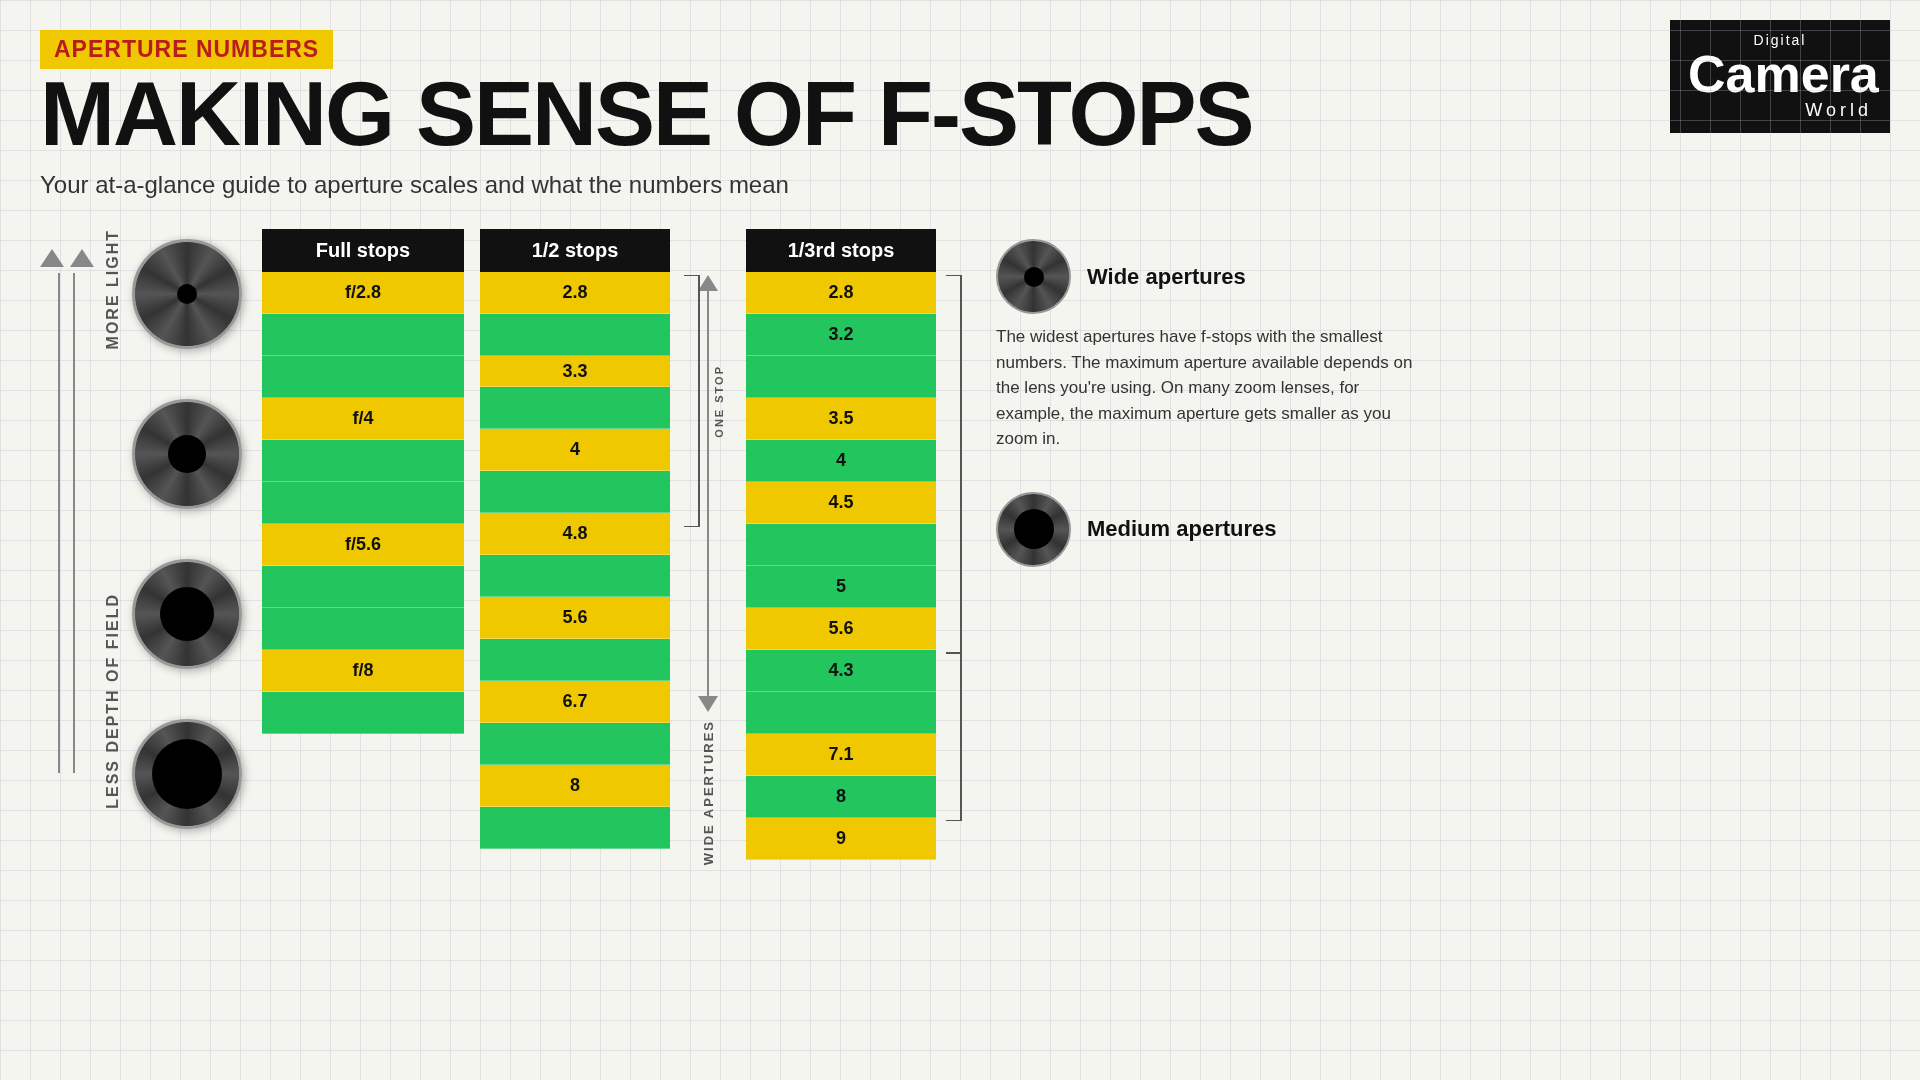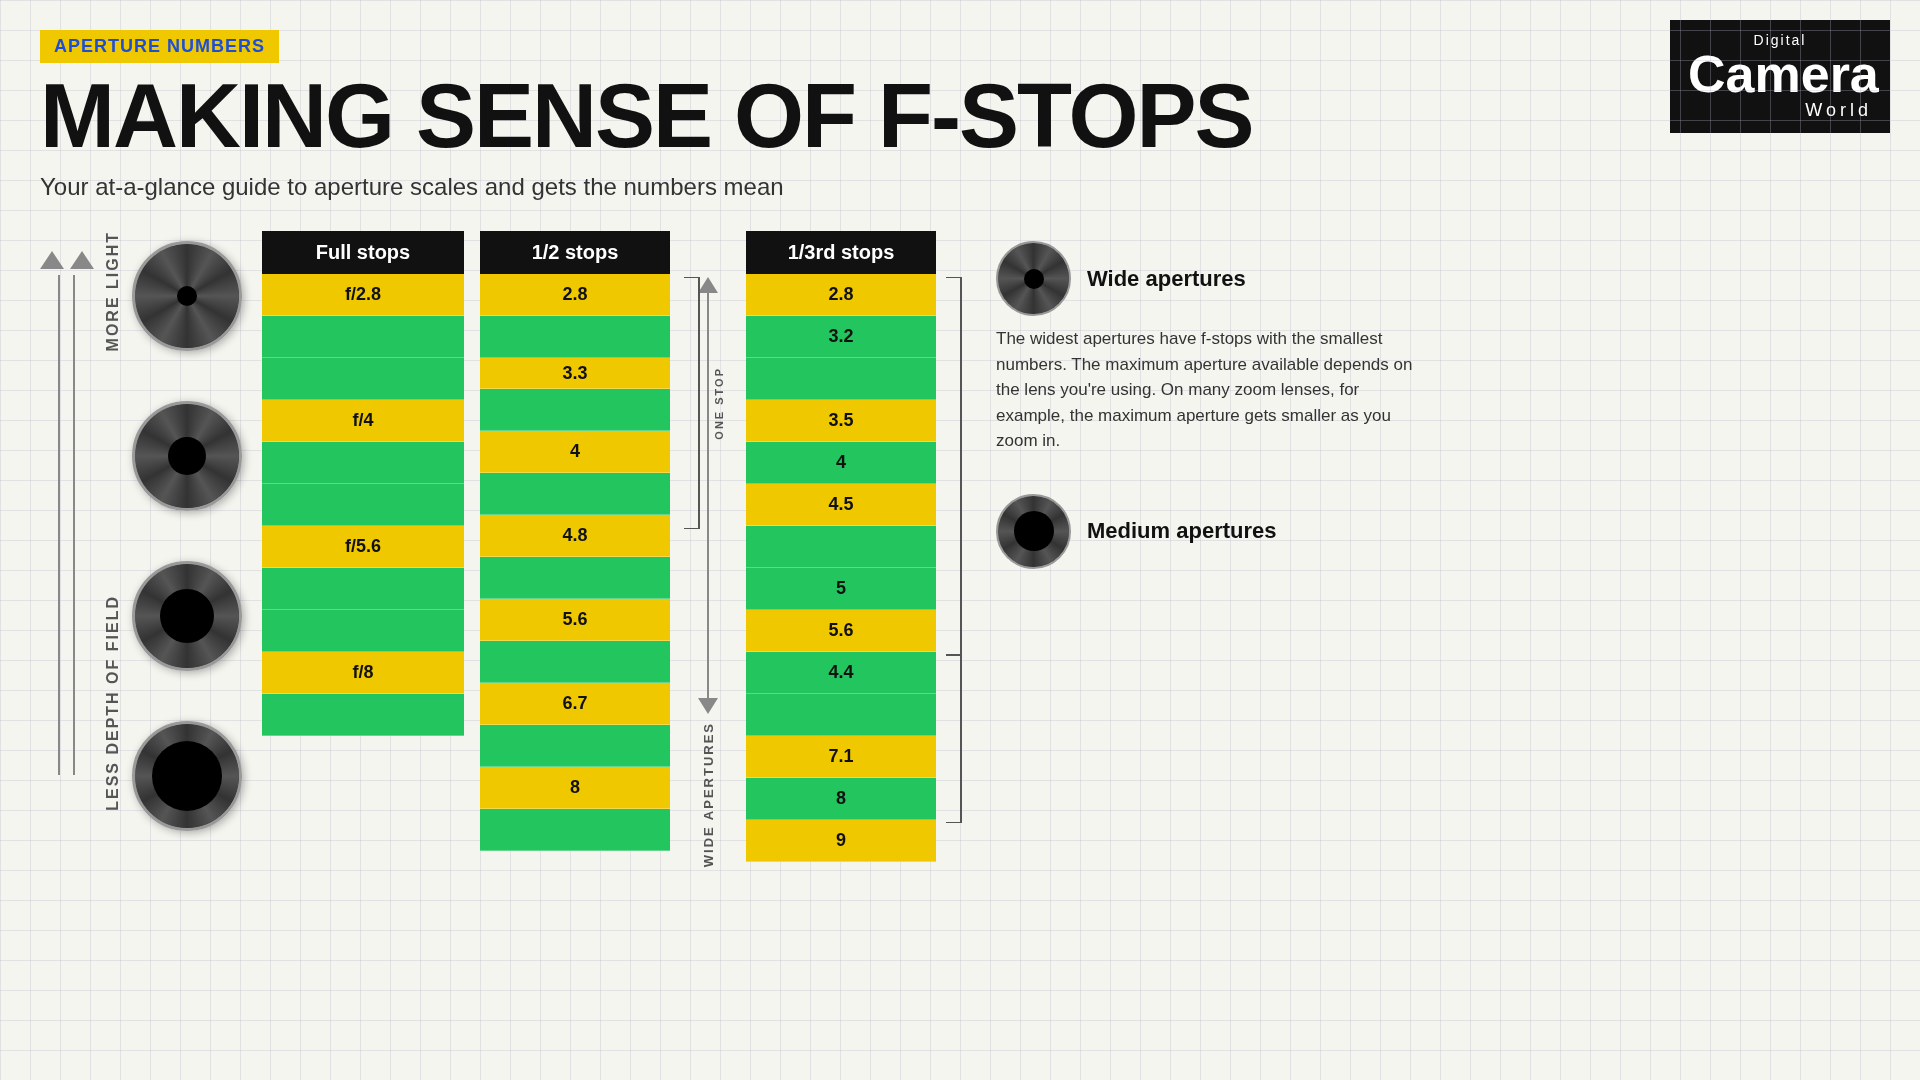--- a/index.html
+++ b/index.html
@@ -26,27 +26,26 @@
     .content {
       position: relative;
       z-index: 1;
       padding: 30px 40px;
     }
 
     
     .aperture-badge {
       display: inline-block;
       background: #f0c800;
-      color: #1d4ed8;
+      color: #b91c1c;
       font-weight: 900;
-      font-size: 18px;
+      font-size: 23px;
       padding: 6px 14px;
       text-transform: uppercase;
       letter-spacing: 1px;
-      margin-bottom: 8px;
     }
 
     
     .logo {
       position: absolute;
       top: 20px;
       right: 30px;
       background: #111;
       color: white;
       padding: 12px 18px;
@@ -292,21 +291,21 @@
 <div class="grid-bg"></div>
 
 <div class="content">
   
   <div class="aperture-badge">Aperture Numbers</div>
 
   
   <div class="main-title">MAKING SENSE OF F-STOPS</div>
 
   
-  <div class="subtitle">Your at-a-glance guide to aperture scales and gets the numbers mean</div>
+  <div class="subtitle">Your at-a-glance guide to aperture scales and what the numbers mean</div>
 
   
   <div class="main-area">
 
     <div class="left-side">
 
       <div class="arrows-col">
         <div class="arrow-up-group">
           <div class="arrow-up"></div>
           <div class="arrow-up"></div>
@@ -401,21 +400,21 @@
           <div class="table-header">1/3rd stops</div>
           <div class="table-row yellow" style="height:42px;">2.8</div>
           <div class="table-row gray" style="height:42px;">3.2</div>
           <div class="table-row gray" style="height:42px;"></div>
           <div class="table-row yellow" style="height:42px;">3.5</div>
           <div class="table-row gray" style="height:42px;">4</div>
           <div class="table-row yellow" style="height:42px;">4.5</div>
           <div class="table-row gray" style="height:42px;"></div>
           <div class="table-row gray" style="height:42px;">5</div>
           <div class="table-row yellow" style="height:42px;">5.6</div>
-          <div class="table-row gray" style="height:42px;">4.4</div>
+          <div class="table-row gray" style="height:42px;">4.3</div>
           <div class="table-row gray" style="height:42px;"></div>
           <div class="table-row yellow" style="height:42px;">7.1</div>
           <div class="table-row gray" style="height:42px;">8</div>
           <div class="table-row yellow" style="height:42px;">9</div>
         </div>
 
         <div style="position:absolute; right:-30px; top:46px; height:378px;">
           <svg width="25" height="378">
             <line x1="5" y1="0" x2="20" y2="0" stroke="#555" stroke-width="2"></line>
             <line x1="20" y1="0" x2="20" y2="378" stroke="#555" stroke-width="2"></line>

